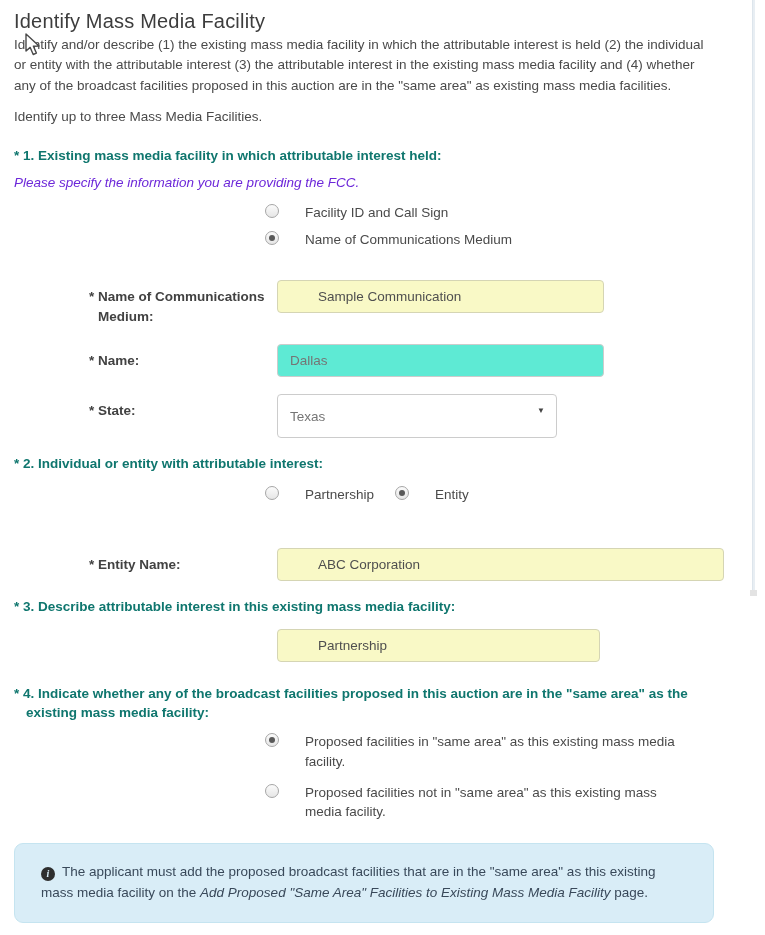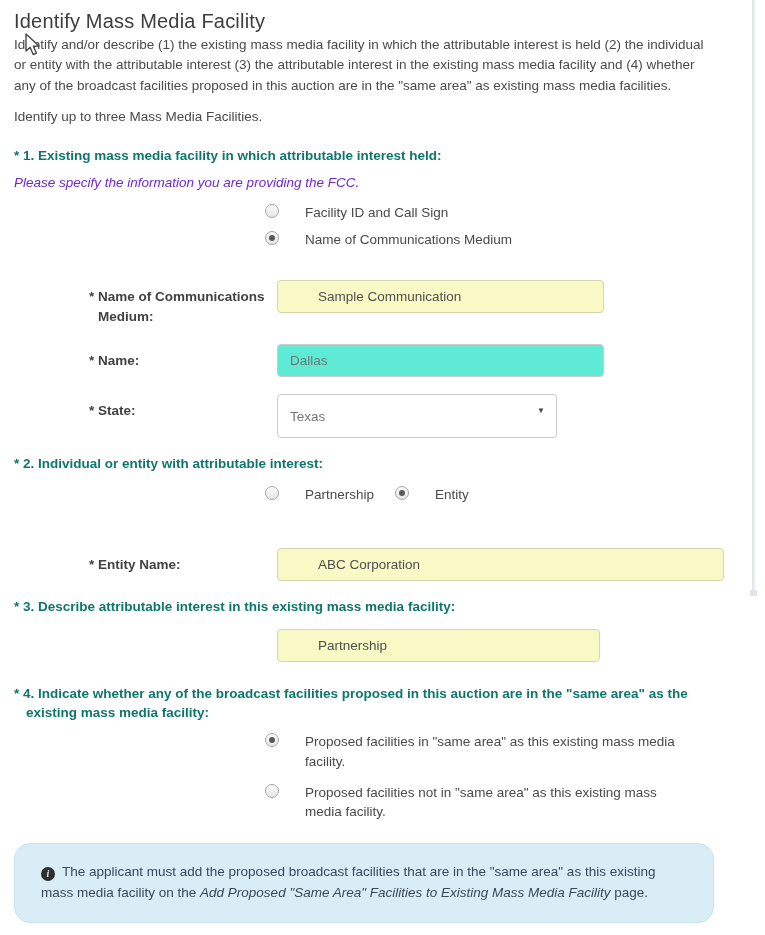--- a/index.html
+++ b/index.html
@@ -59,21 +59,21 @@
     background: #fff; color: #757575; display: flex; align-items: center;
     padding: 0 12px; position: relative;
   }
   .select-caret { position: absolute; right: 11px; top: 11px; font-size: 8px; color: #444; }
 
   .offset-row { margin-left: 263px; margin-top: 12px; }
 
   
   .info-box {
     margin: 21px 7px 0 0; width: 700px; min-height: 80px;
-    background: #d9edf7; border: 1px solid #c5e4f0; border-radius: 16px;
+    background: #d9edf7; border: 1px solid #c5e4f0; border-radius: 9px;
     padding: 17px 26px 17px 26px; line-height: 1.6; color: #39495a;
   }
   .info-icon {
     display: inline-block; width: 14px; height: 14px; border-radius: 50%;
     background: #2e2e2e; color: #d9edf7; font-weight: bold; font-size: 10px;
     text-align: center; line-height: 14px; margin-right: 7px; vertical-align: -1px;
     font-family: "Liberation Serif", serif; font-style: italic;
   }
   .info-box .it { font-style: italic; }
 

